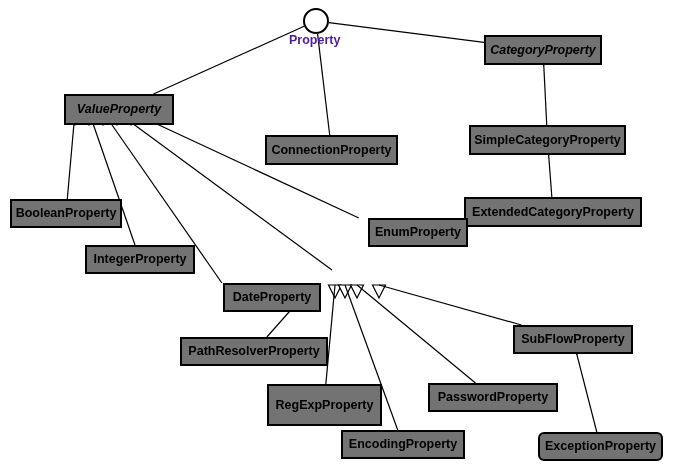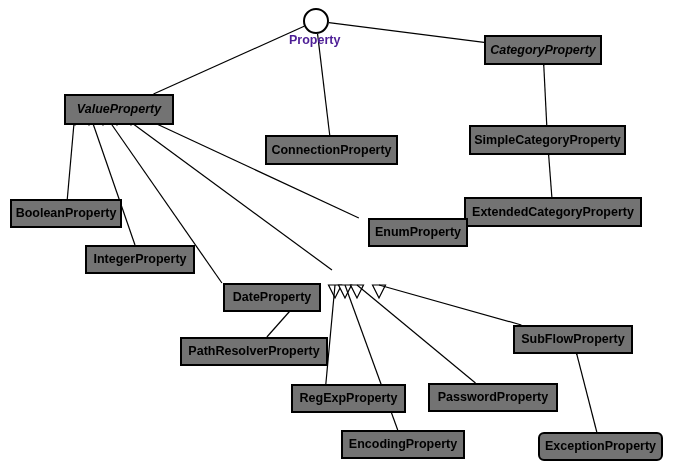--- a/index.html
+++ b/index.html
@@ -138,21 +138,21 @@
     </div>
     <div class="uml-class" style="left: 183px; top: 283px; width: 98px; height: 29px; margin-left: 40px;">
       <span class="cls-name">DateProperty</span>
     </div>
     <div class="uml-class" style="left: 513px; top: 325px; width: 120px; height: 29px;">
       <span class="cls-name">SubFlowProperty</span>
     </div>
     <div class="uml-class" style="left: 180px; top: 337px; width: 148px; height: 29px;">
       <span class="cls-name">PathResolverProperty</span>
     </div>
-    <div class="uml-class" style="left: 267px; top: 384px; width: 115px; height: 29px; margin-left: 24px;">
+    <div class="uml-class" style="left: 267px; top: 384px; width: 115px; height: 42px;">
       <span class="cls-name">RegExpProperty</span>
     </div>
     <div class="uml-class" style="left: 428px; top: 383px; width: 130px; height: 29px;">
       <span class="cls-name">PasswordProperty</span>
     </div>
     <div class="uml-class" style="left: 341px; top: 430px; width: 124px; height: 29px;">
       <span class="cls-name">EncodingProperty</span>
     </div>
     <div class="uml-class" style="left: 538px; top: 432px; width: 125px; height: 29px; border-radius: 6px;">
       <span class="cls-name">ExceptionProperty</span>

